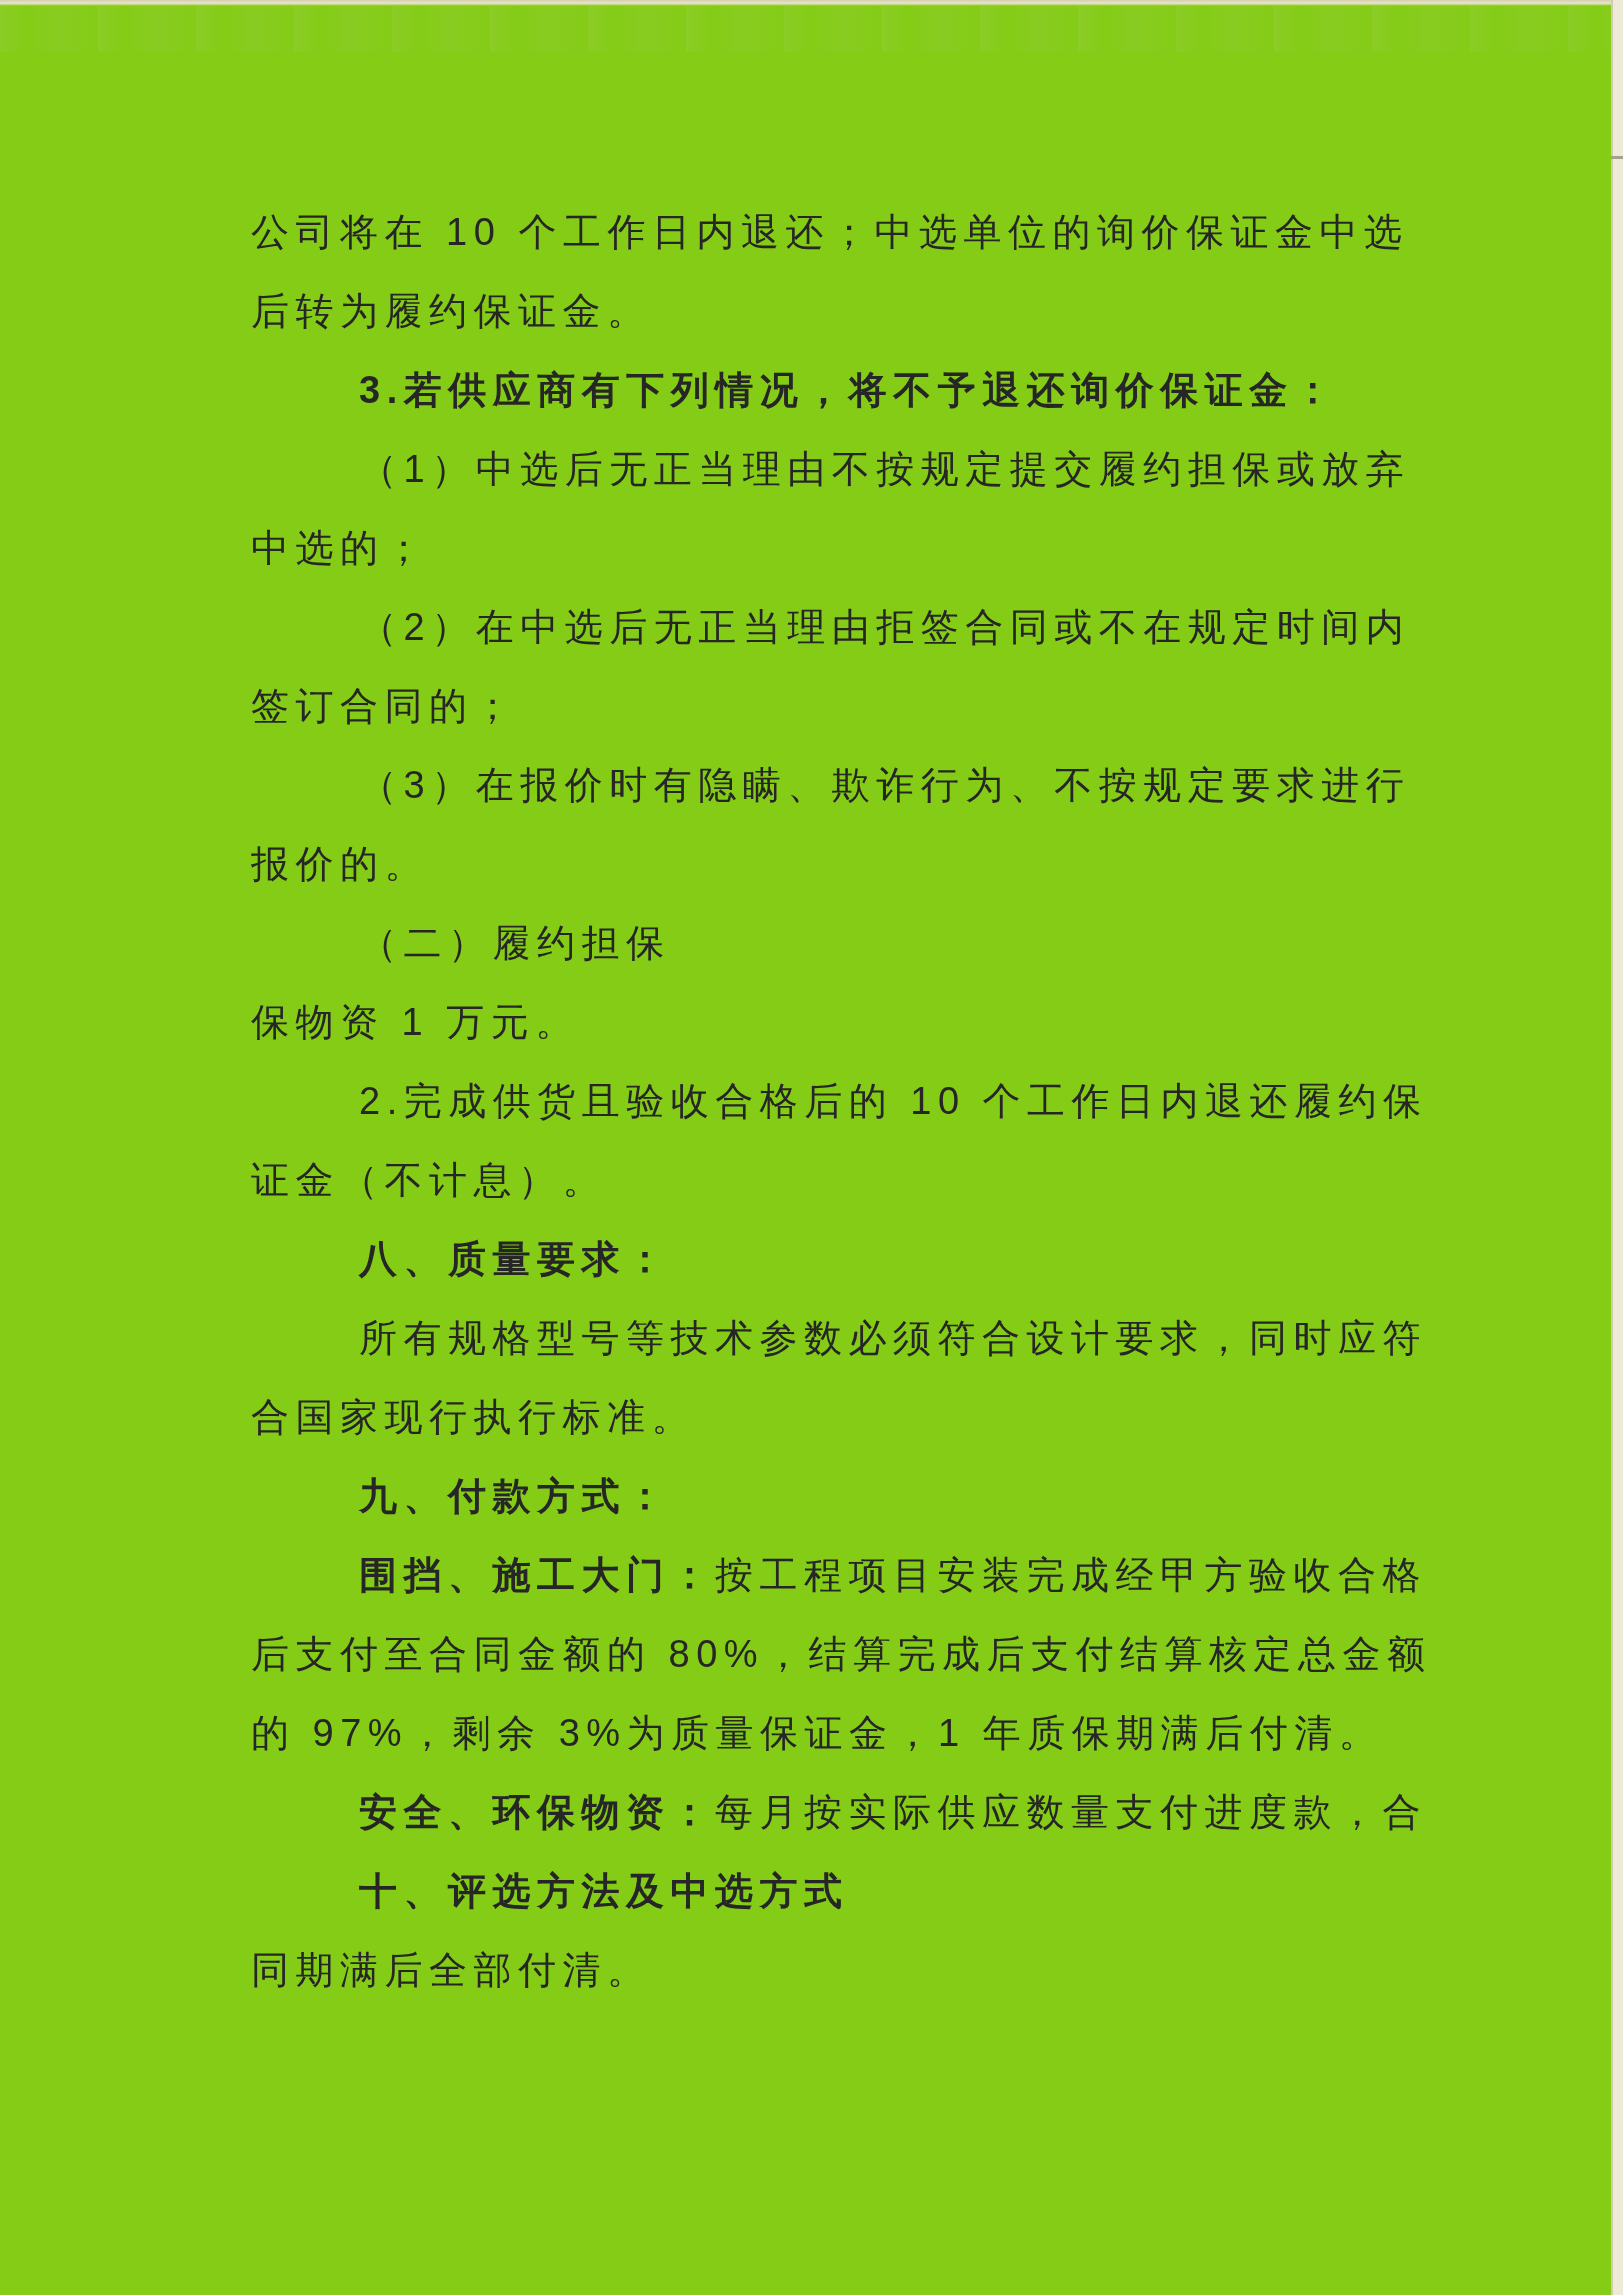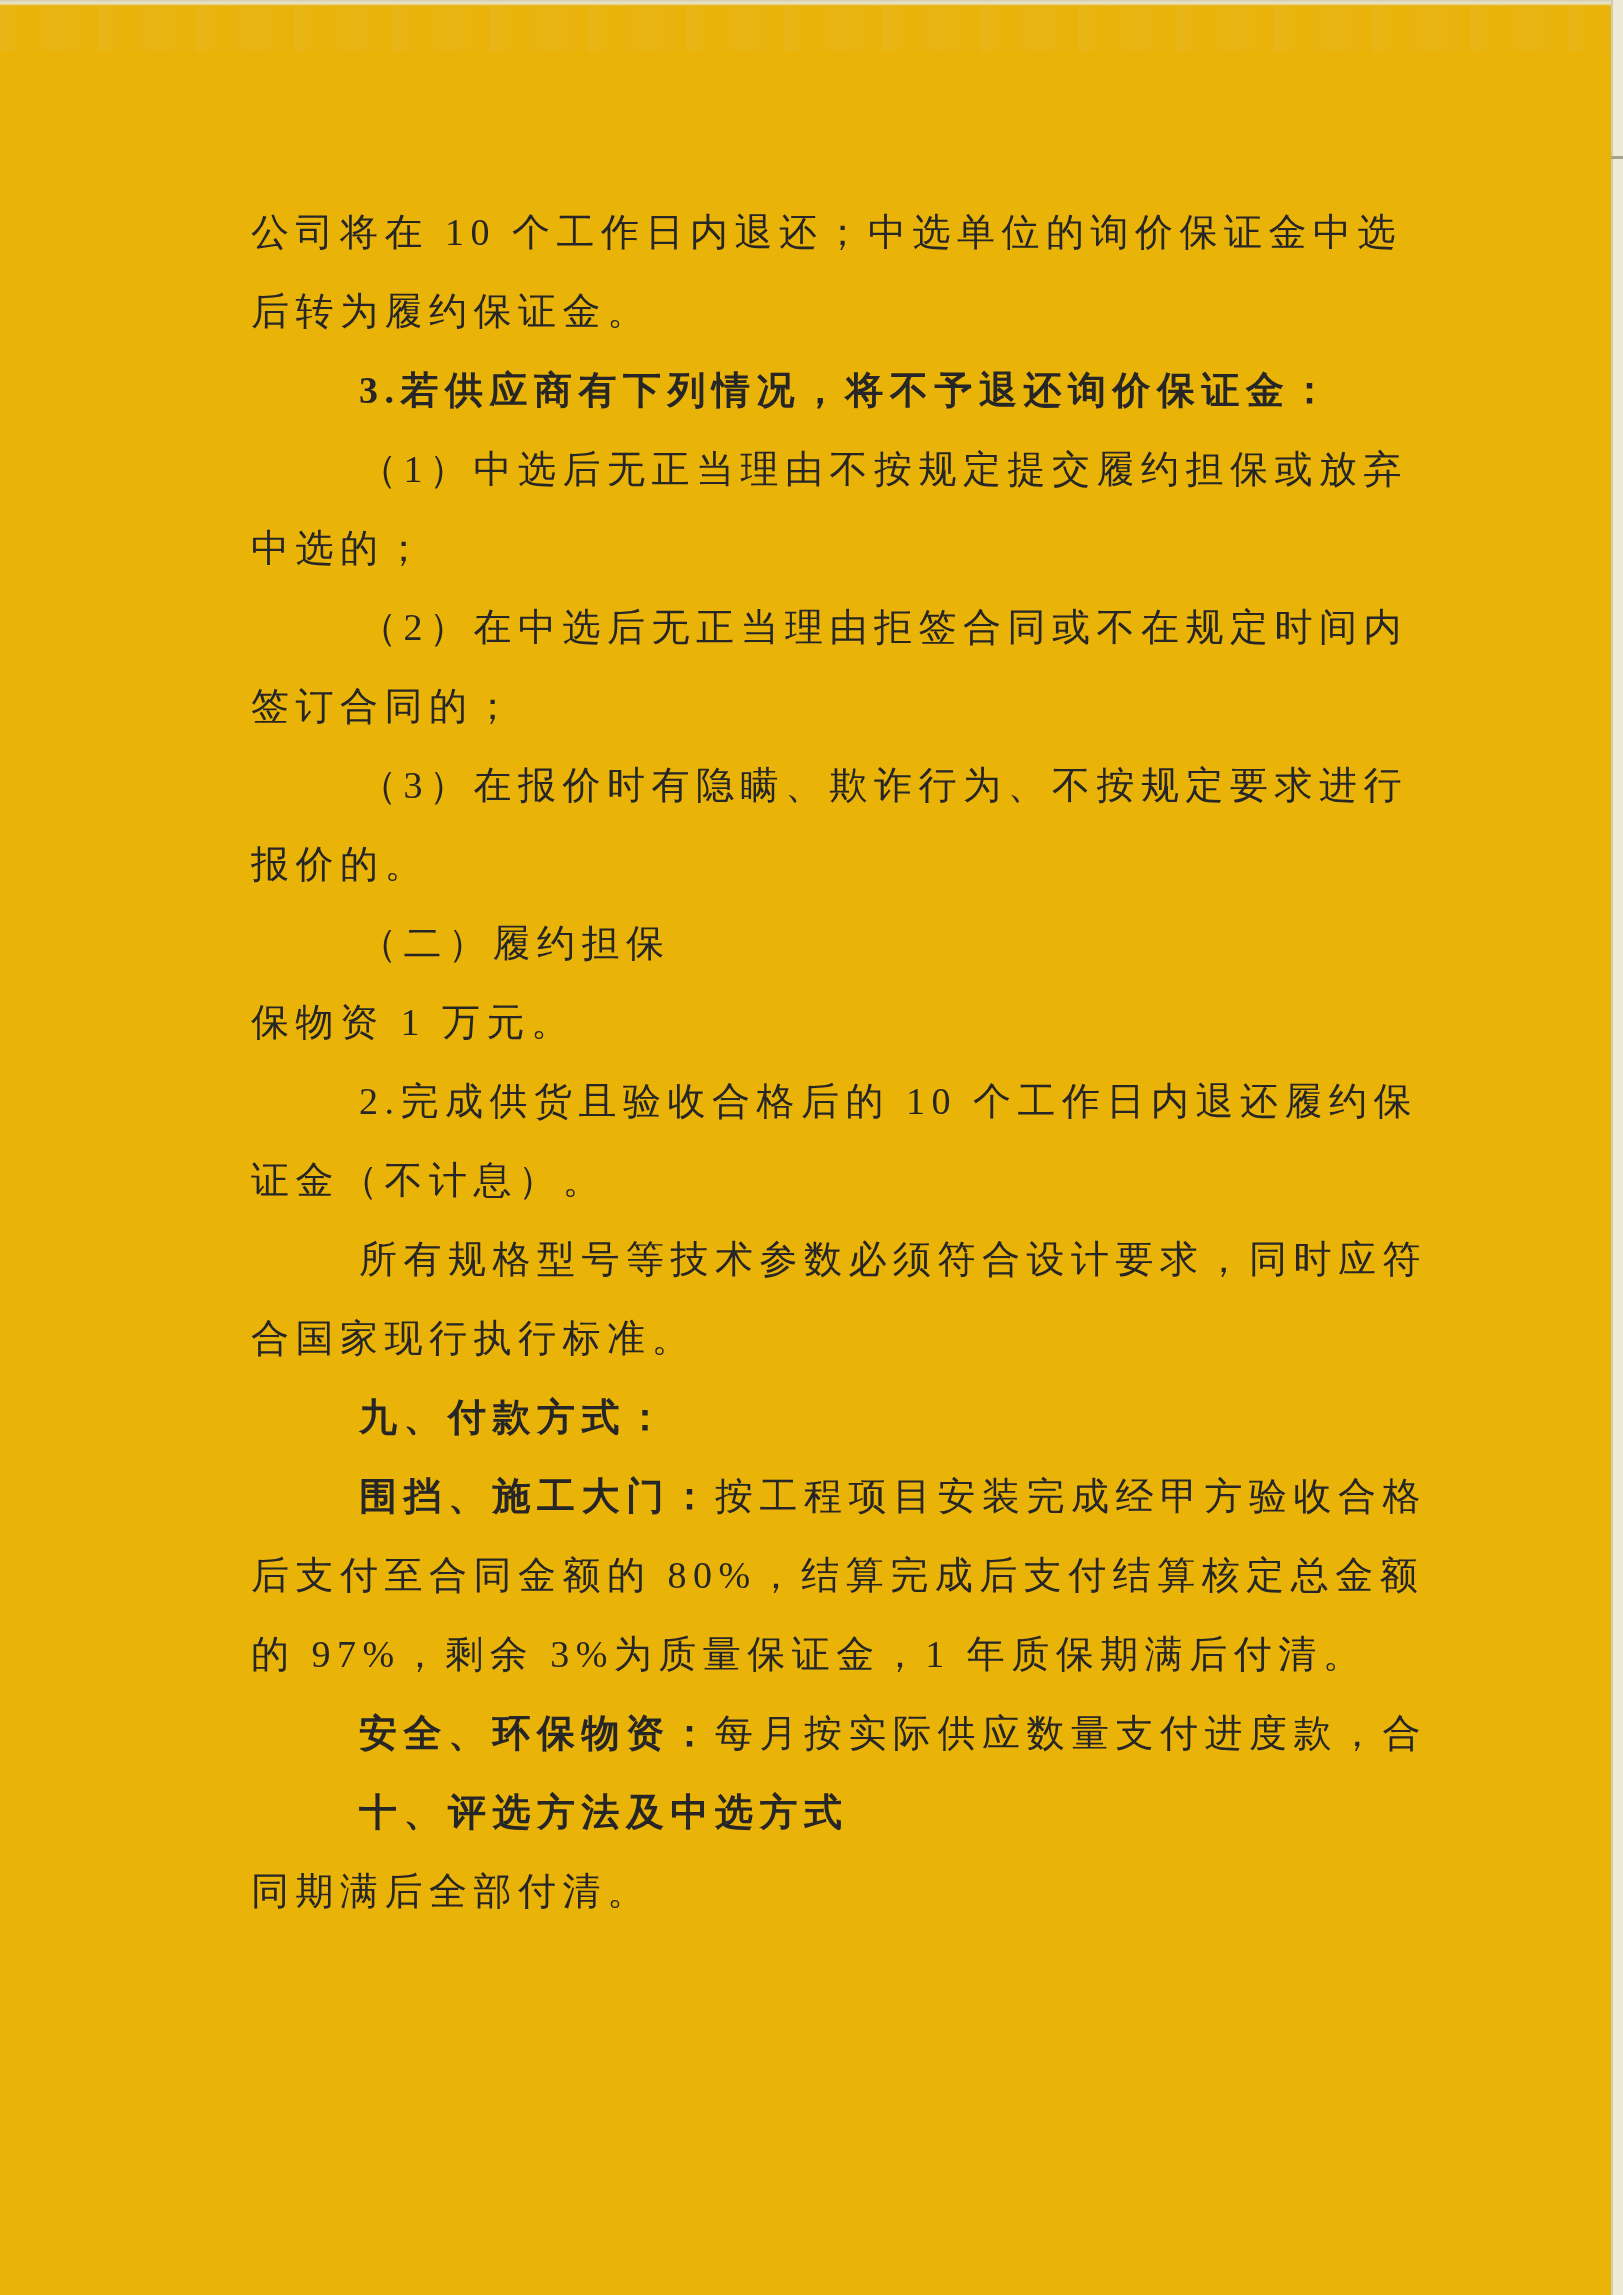--- a/index.html
+++ b/index.html
@@ -4,23 +4,23 @@
 <style>
   html, body {
     margin: 0;
     padding: 0;
     background: #e9e9e9;
   }
   .page {
     position: relative;
     width: 1623px;
     height: 2295px;
-    background: #eab308;
+    background: #84cc16;
     overflow: hidden;
-    font-family: Liberation Serif, serif;
+    font-family: Liberation Sans, sans-serif;
   }
   
   .scan-top {
     position: absolute;
     top: 0; left: 0; right: 0;
     height: 5.9px;
     background: linear-gradient(to bottom, #d6cfae 0%, #e9e4cd 55%, rgba(245,243,232,0) 100%);
   }
   .scan-right {
     position: absolute;
@@ -85,20 +85,21 @@
     <div class="line ind"><span class="lead"></span><span class="rest">（1）中选后无正当理由不按规定提交履约担保或放弃</span></div>
     <div class="line"><span class="lead"></span><span class="rest">中选的；</span></div>
     <div class="line ind"><span class="lead"></span><span class="rest">（2）在中选后无正当理由拒签合同或不在规定时间内</span></div>
     <div class="line"><span class="lead"></span><span class="rest">签订合同的；</span></div>
     <div class="line ind"><span class="lead"></span><span class="rest">（3）在报价时有隐瞒、欺诈行为、不按规定要求进行</span></div>
     <div class="line"><span class="lead"></span><span class="rest">报价的。</span></div>
     <div class="line ind"><span class="lead"></span><span class="rest">（二）履约担保</span></div>
     <div class="line"><span class="lead"></span><span class="rest">保物资 1 万元。</span></div>
     <div class="line ind"><span class="lead"></span><span class="rest">2.完成供货且验收合格后的 10 个工作日内退还履约保</span></div>
     <div class="line"><span class="lead"></span><span class="rest">证金（不计息）。</span></div>
+    <div class="line ind"><span class="lead">八、质量要求：</span><span class="rest"></span></div>
     <div class="line ind"><span class="lead"></span><span class="rest">所有规格型号等技术参数必须符合设计要求，同时应符</span></div>
     <div class="line"><span class="lead"></span><span class="rest">合国家现行执行标准。</span></div>
     <div class="line ind"><span class="lead">九、付款方式：</span><span class="rest"></span></div>
     <div class="line ind"><span class="lead">围挡、施工大门：</span><span class="rest">按工程项目安装完成经甲方验收合格</span></div>
     <div class="line"><span class="lead"></span><span class="rest">后支付至合同金额的 80%，结算完成后支付结算核定总金额</span></div>
     <div class="line"><span class="lead"></span><span class="rest">的 97%，剩余 3%为质量保证金，1 年质保期满后付清。</span></div>
     <div class="line ind"><span class="lead">安全、环保物资：</span><span class="rest">每月按实际供应数量支付进度款，合</span></div>
     <div class="line ind"><span class="lead">十、评选方法及中选方式</span><span class="rest"></span></div>
     <div class="line"><span class="lead"></span><span class="rest">同期满后全部付清。</span></div>
   </div>

